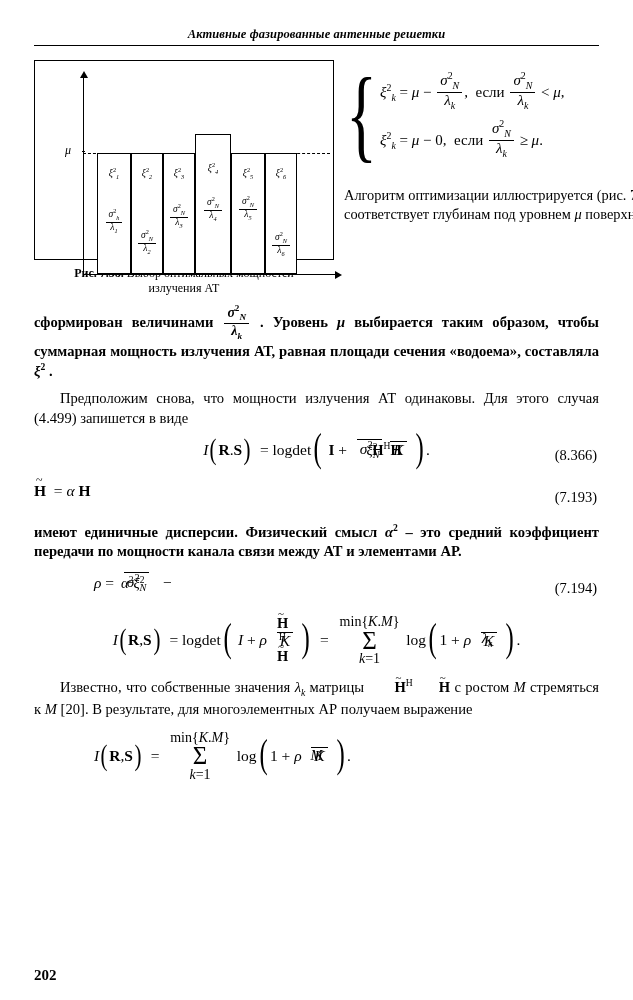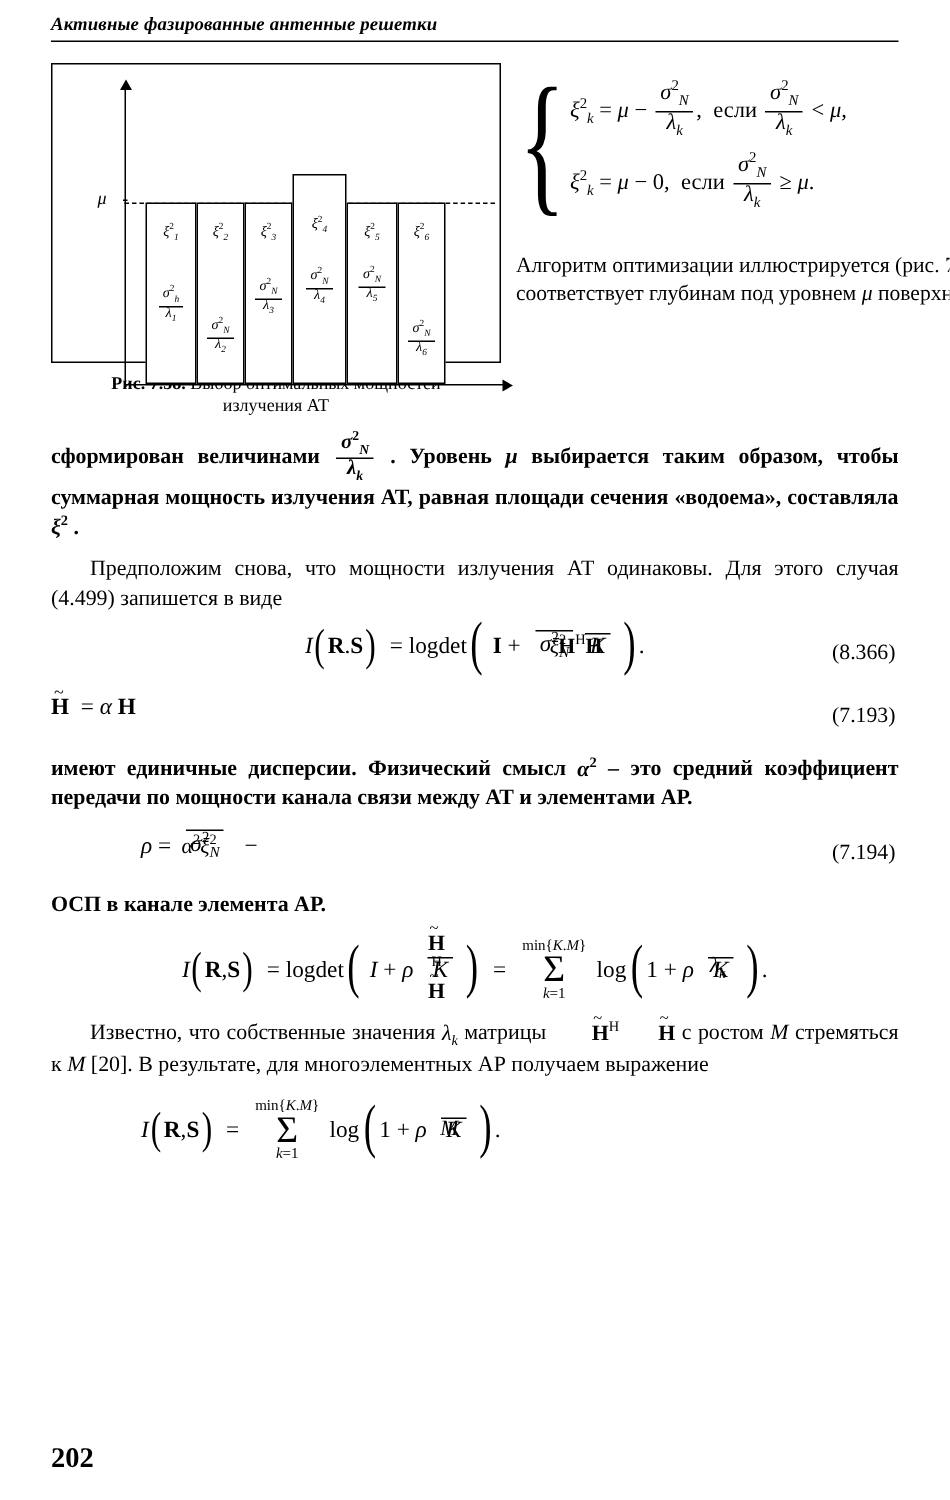--- a/index.html
+++ b/index.html
@@ -17,26 +17,26 @@
   }
   .page {
     position: relative;
     width: 633px;
     height: 1000px;
     box-sizing: border-box;
     padding: 0 34px;
   }
   
   .runhead {
-    text-align: left;
+    text-align: center;
     font-style: italic;
     font-weight: bold;
     font-size: 12.5px;
     letter-spacing: 0.1px;
-    padding-top: 9px;
+    padding-top: 27px;
     padding-bottom: 3px;
   }
   .runhead-rule {
     border-bottom: 1.2px solid #000;
     margin: 0 0 14px 0;
   }
   
   .top-block {
     display: flex;
     align-items: flex-start;
@@ -156,28 +156,28 @@
   }
   .sum {
     display: inline-flex;
     flex-direction: column;
     align-items: center;
     vertical-align: middle;
     margin: 0 3px;
     position: relative;
     top: -1px;
   }
-  .sum .lim { font-size: 10px; line-height: 1.1; font-style: normal; }
+  .sum .lim { font-size: 14px; line-height: 1.1; font-style: normal; }
   .sum .sig { font-size: 25px; line-height: 0.85; font-family: "Liberation Serif", serif; }
   .folio {
     position: absolute;
     left: 34px;
     bottom: 16px;
     font-weight: bold;
-    font-size: 19px;
+    font-size: 15px;
   }
   
   .axis-v, .axis-h { position: absolute; background: #000; }
   .bar {
     position: absolute;
     border: 1px solid #000;
     box-sizing: border-box;
     background: #fff;
     font-size: 9.5px;
     text-align: center;
@@ -380,21 +380,20 @@
       <span class="mi">ρ</span><span>&nbsp;=&nbsp;</span>
       <span class="frac">
           <span class="num"><span class="mi">α<sup class="up">2</sup>ξ<sup class="up">2</sup></span></span>
           <span class="den"><span class="mi">σ</span><sup class="up">2</sup><sub>N</sub></span>
         </span>
       <span>&nbsp;&nbsp;−</span>
     </div>
     <div class="num">(7.194)</div>
   </div>
 
-  <p class="t noind">ОСП в канале элемента АР.</p>
 
 
   <div class="eq">
     <div class="body">
       <span class="mi">I</span><span class="bigp">(</span><b class="up">R</b><span>,</span><b class="up">S</b><span class="bigp">)</span>
       <span>&nbsp;=&nbsp;logdet</span><span class="bigp2">(</span>
       <span class="mi">I</span><span>&nbsp;+&nbsp;<span class="mi">ρ</span>&nbsp;</span>
       <span class="frac">
           <span class="num"><span style="display:inline-block; position:relative;"><b class="up">H</b><span style="position:absolute; left:1px; top:-8px; font-size:11px;">~</span></span><sup class="up">Н</sup><span style="display:inline-block; position:relative;"><b class="up">H</b><span style="position:absolute; left:1px; top:-8px; font-size:11px;">~</span></span></span>
           <span class="den"><span class="mi">K</span></span>

